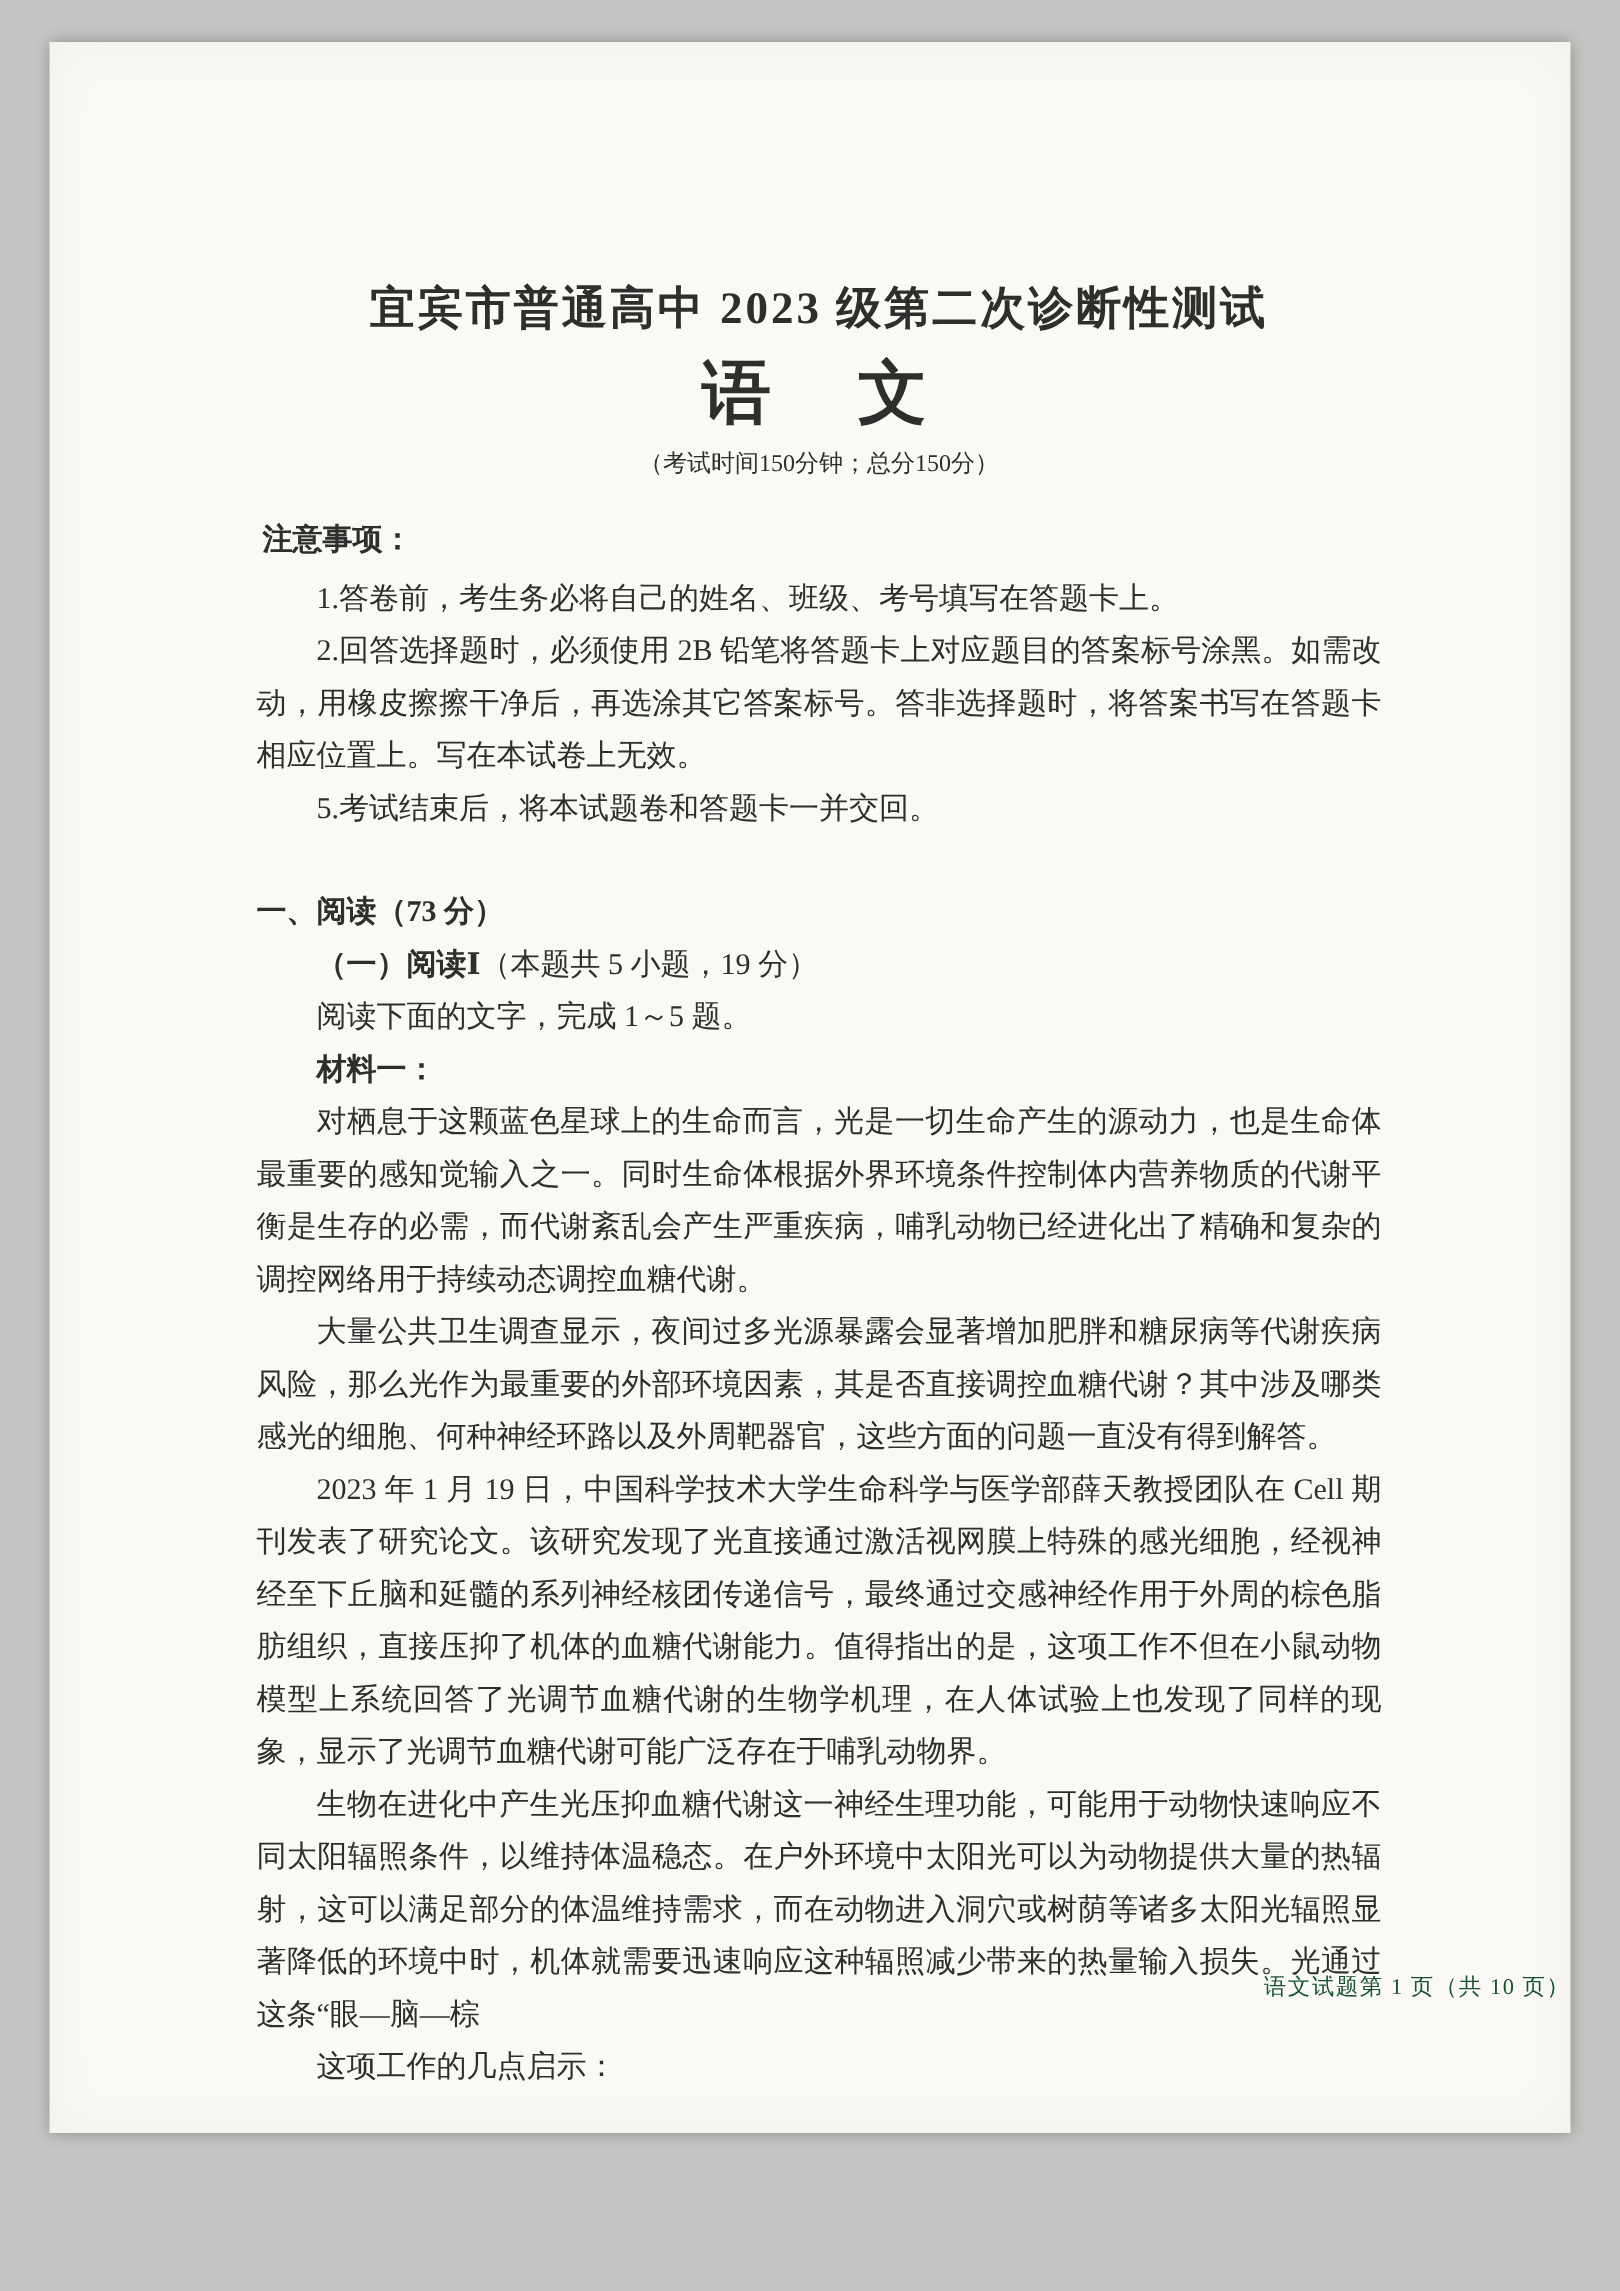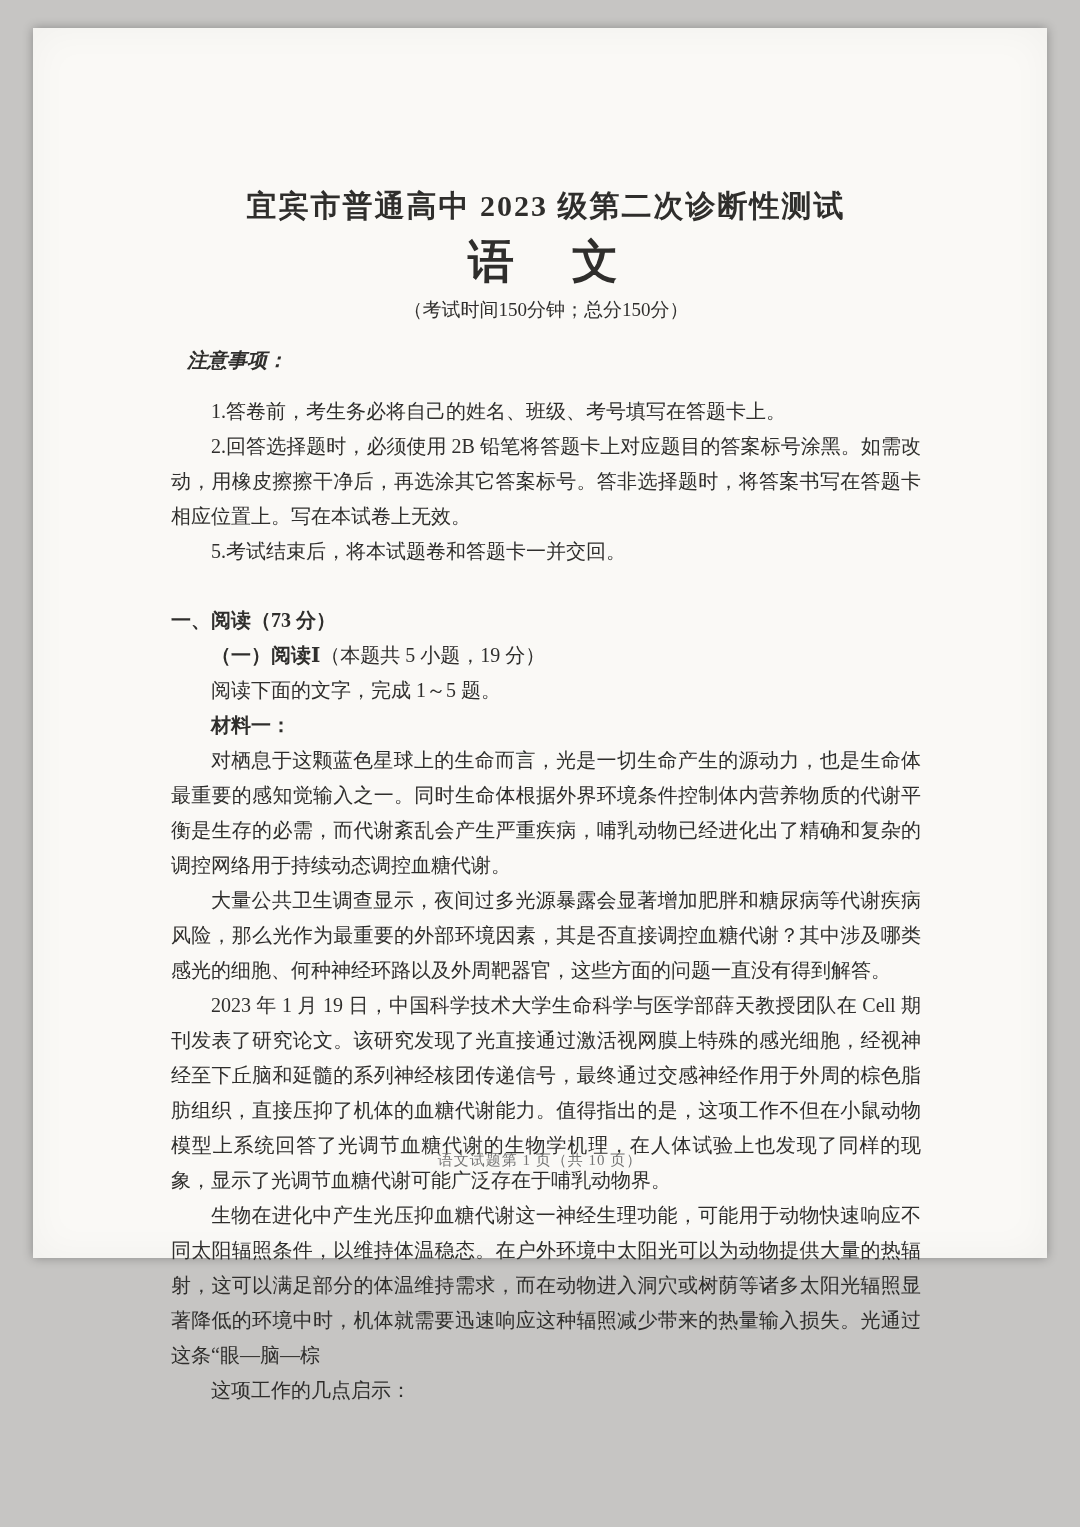--- a/index.html
+++ b/index.html
@@ -12,21 +12,21 @@
     background: #c6c5c3;
     font-family: "Liberation Serif", "DejaVu Serif", serif;
     position: relative;
     overflow: hidden;
   }
   .page {
     position: absolute;
     left: 33px;
     top: 28px;
     width: 1014px;
-    height: 1230px;
+    height: 1394px;
     background: #faf9f6;
     box-shadow: 0 0 10px rgba(0,0,0,0.30), inset 0 0 40px rgba(0,0,0,0.04);
     color: #2f2e2c;
   }
   .content {
     padding: 158px 126px 0 138px;
     font-size: 20px;
     line-height: 35px;
     text-align: justify;
   }
@@ -42,29 +42,28 @@
     margin: 8px 0 2px 0;
     font-size: 46px;
     font-weight: bold;
     text-align: center;
     letter-spacing: 6px;
     line-height: 56px;
     text-indent: 0;
   }
   .exam-info {
     margin: 0 0 16px 0;
-    font-size: 19px;
+    font-size: 16px;
     text-align: center;
     text-indent: 0;
   }
   .notice-heading {
     font-weight: bold;
     text-indent: 0;
-    margin: 16px;
-    font-style: italic;
+    margin: 4px;
   }
   p {
     margin: 0;
     text-indent: 2em;
   }
   .section-heading {
     font-weight: bold;
     text-indent: 0;
     margin-top: 34px;
   }
@@ -73,23 +72,23 @@
   }
   .bold {
     font-weight: bold;
     font-family: Liberation Serif, serif;
   }
   .footer {
     position: absolute;
     left: 0;
     right: 0;
     bottom: 88px;
-    text-align: center;
+    text-align: right;
     font-size: 15px;
-    color: #737373;
+    color: #14532d;
     letter-spacing: 1px;
   }
 </style>
 </head>
 <body>
 
 <div class="page">
   <div class="content">
 
     <h1 class="title">宜宾市普通高中 2023 级第二次诊断性测试</h1>

